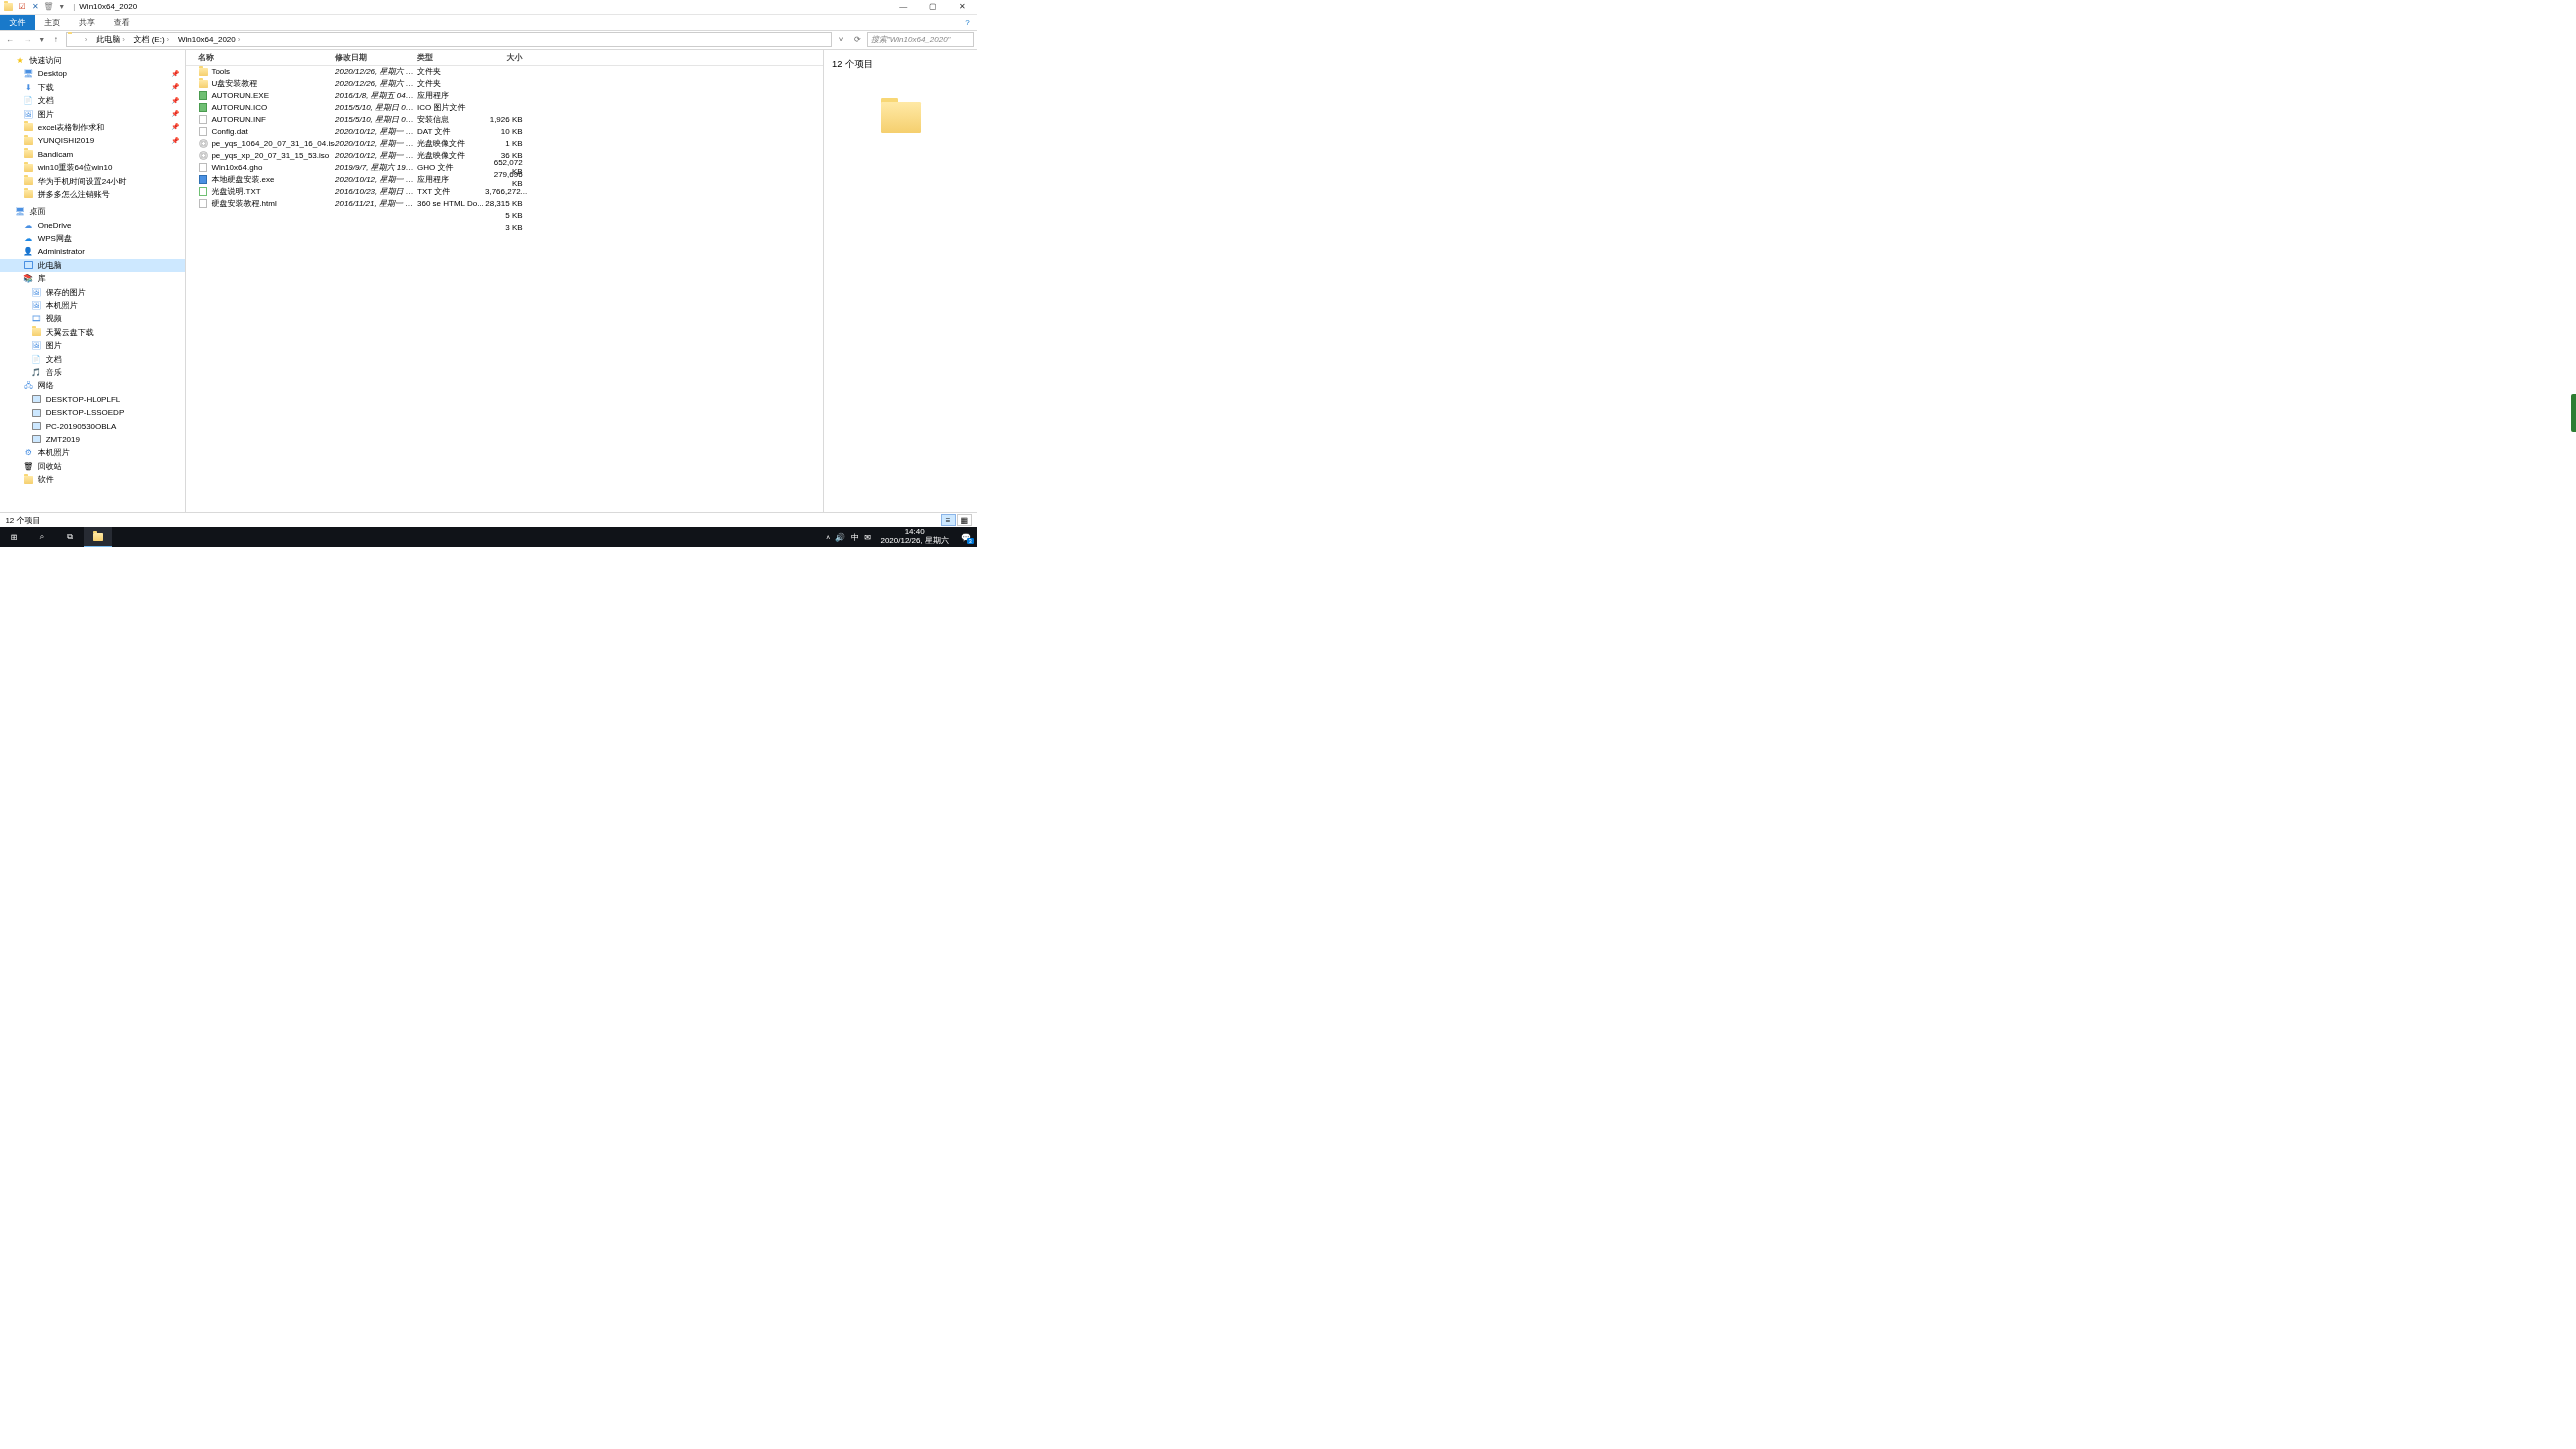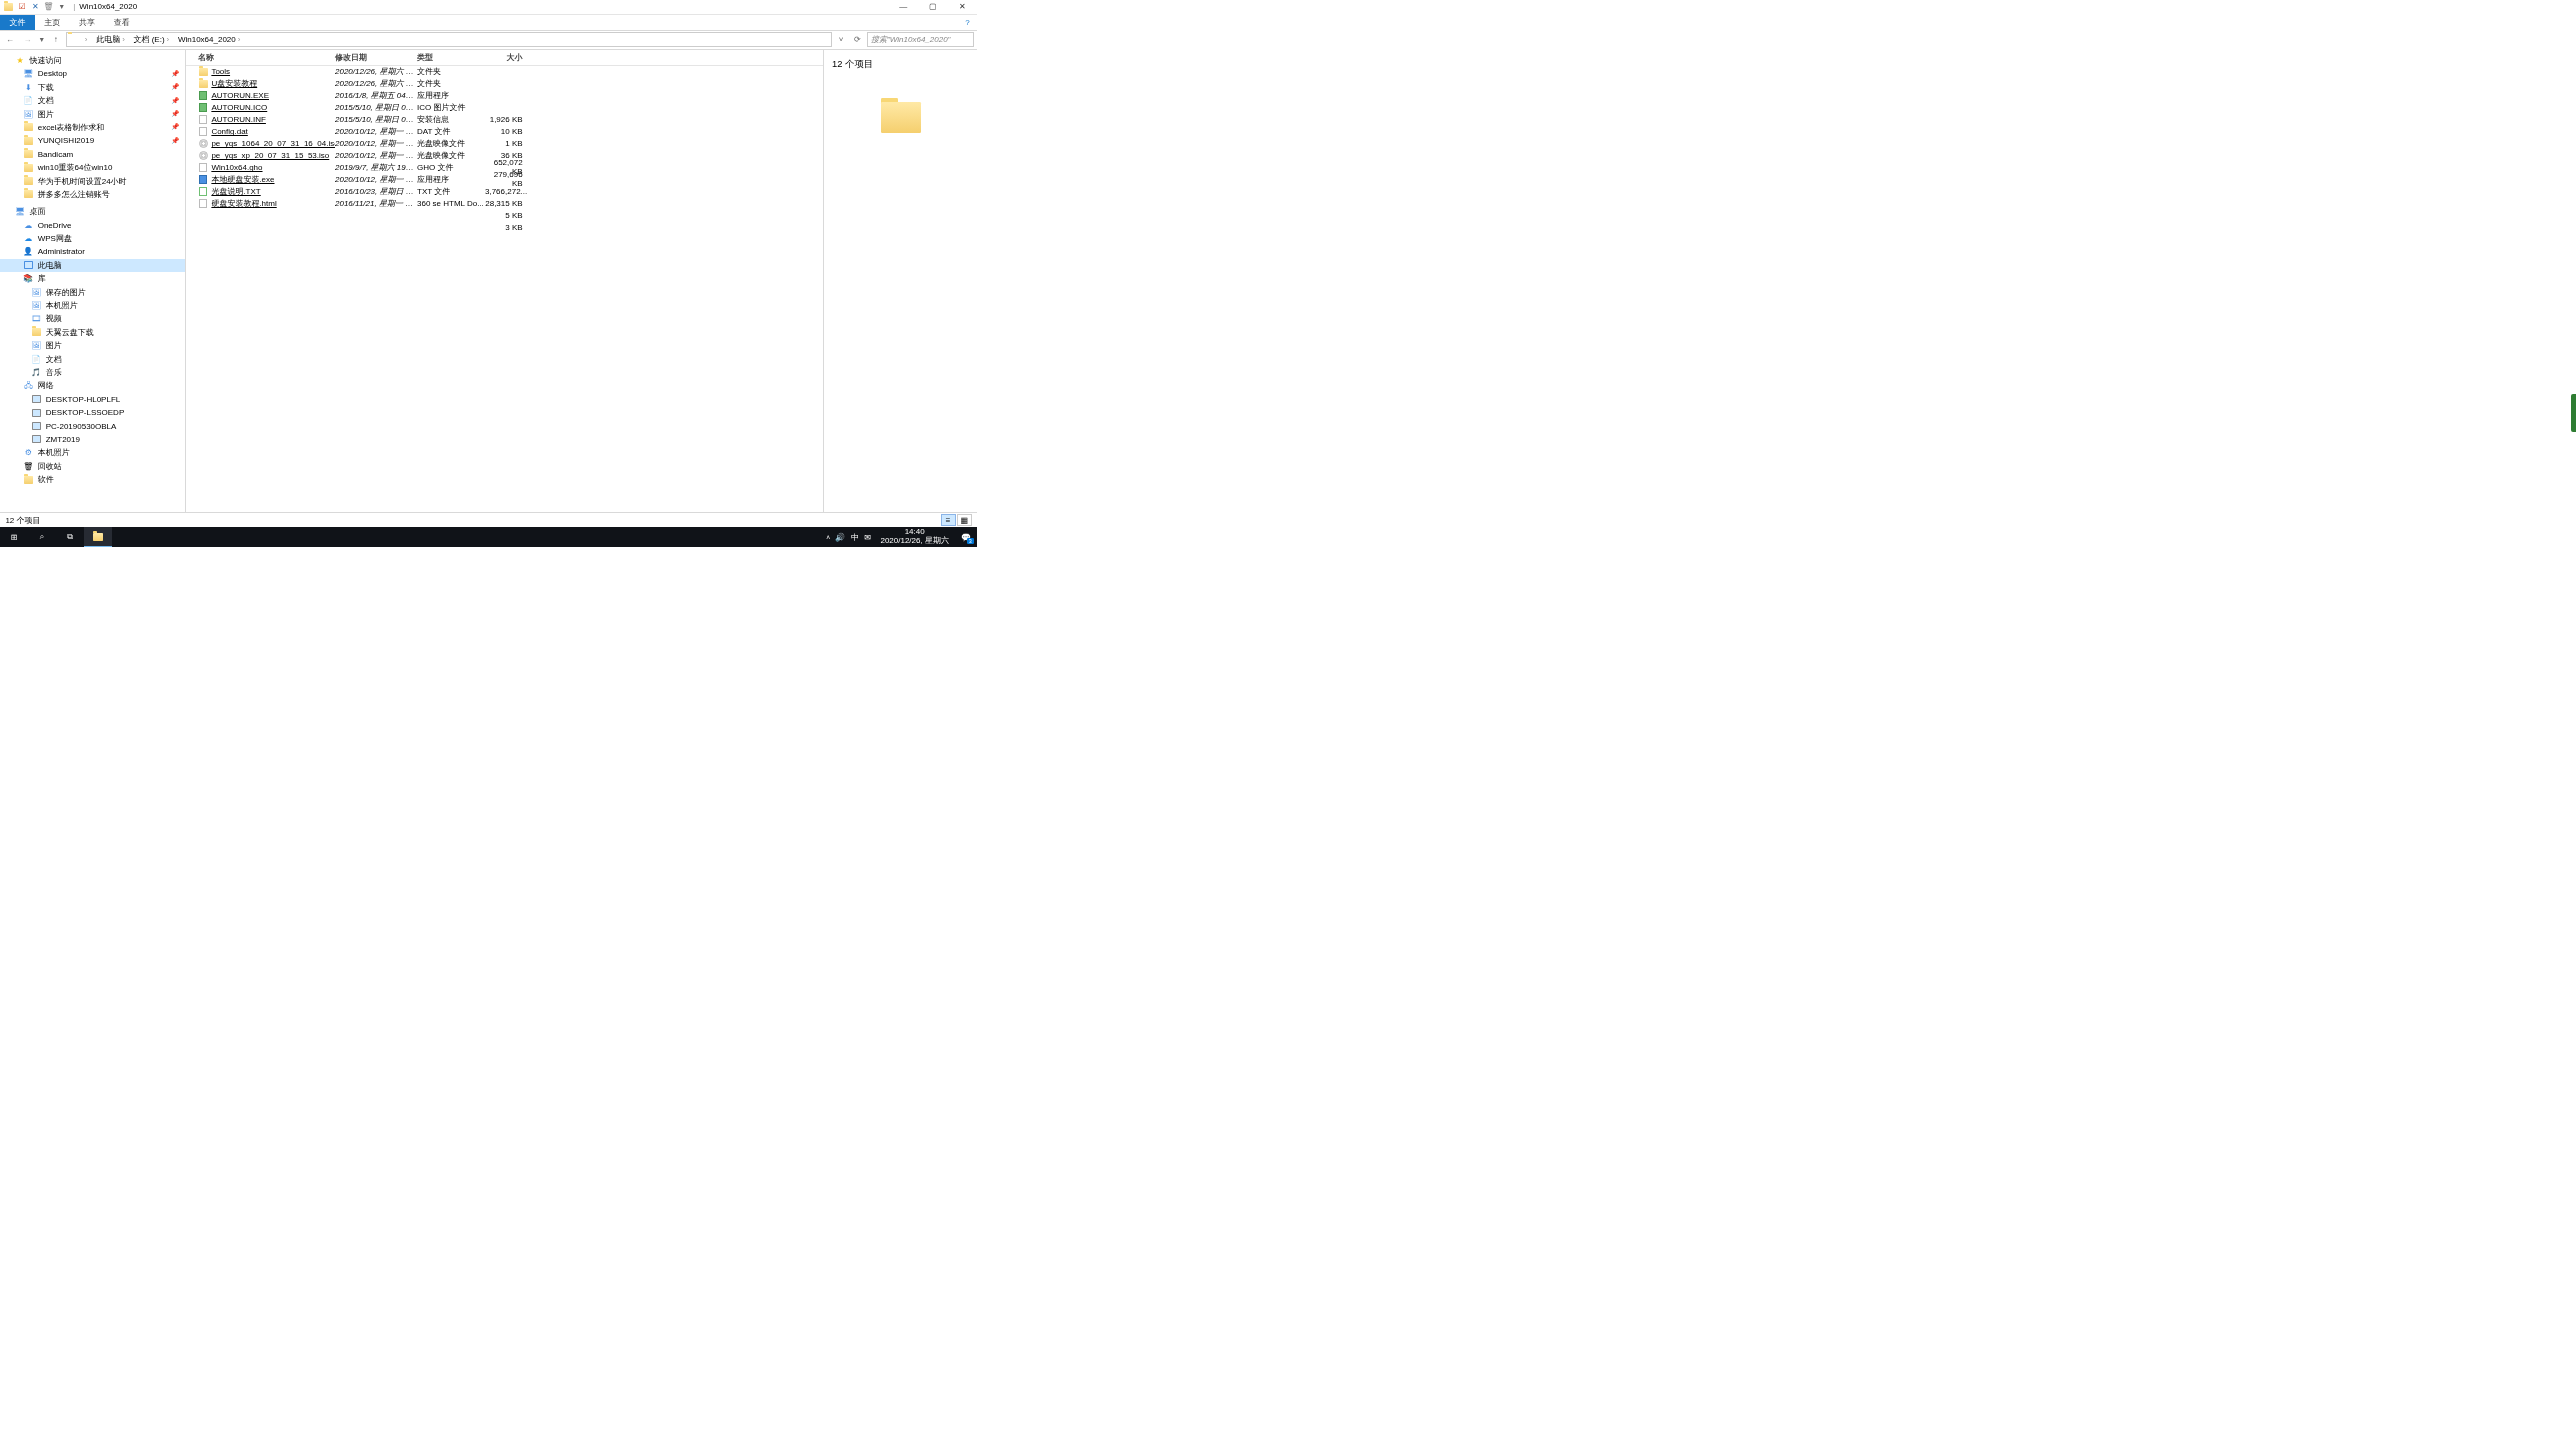--- a/index.html
+++ b/index.html
@@ -44,21 +44,21 @@
 
 .content { flex:1; display:flex; min-height:0; }
 .files { flex:1; display:flex; flex-direction:column; }
 .cols { height: 16px; display:flex; align-items:center; border-bottom: 0.7px solid #e5e5e5; color:#444;font-weight:bold; }
 .col-name { width: 149px; padding-left:12px; }
 .col-date { width: 82px; }
 .col-type { width: 68px; }
 .col-size { width: 43px; text-align:right; padding-right:5.4px; }
 .filelist { flex:1; overflow:auto; }
 .row { height: 12px; display:flex; align-items:center; }
-.row .c-name { width:149px; display:flex; align-items:center; gap:2.7px; padding-left:12px; overflow:hidden; white-space:nowrap;text-decoration:underline; }
+.row .c-name { width:149px; display:flex; align-items:center; gap:2.7px; padding-left:12px; overflow:hidden; white-space:nowrap; }
 .row .c-date { width:82px; overflow:hidden; white-space:nowrap; text-overflow:ellipsis; padding-right:2.7px;font-style:italic; }
 .row .c-type { width:68px; overflow:hidden; white-space:nowrap; text-overflow:ellipsis; }
 .row .c-size { width:43px; text-align:right; padding-right:5.4px;margin-top:47px; }
 
 .preview { width: 154px; border-left:0.7px solid #d9d9d9; padding:8px; }
 .preview .count { font-size:9.4px; }
 .preview .folder-large { width:40px; height:35px; margin: 27px auto 0 auto; position:relative; }
 .folder-large::before { content:""; position:absolute; top:0; left:0; width:17.4px; height:5.4px; background:#f8d775; border-radius:1.3px 1.3px 0 0; }
 .folder-large::after { content:""; position:absolute; top:4px; left:0; right:0; bottom:0; background:linear-gradient(#ffe9a6,#f5cf6e); border-radius:1.3px; }
 

